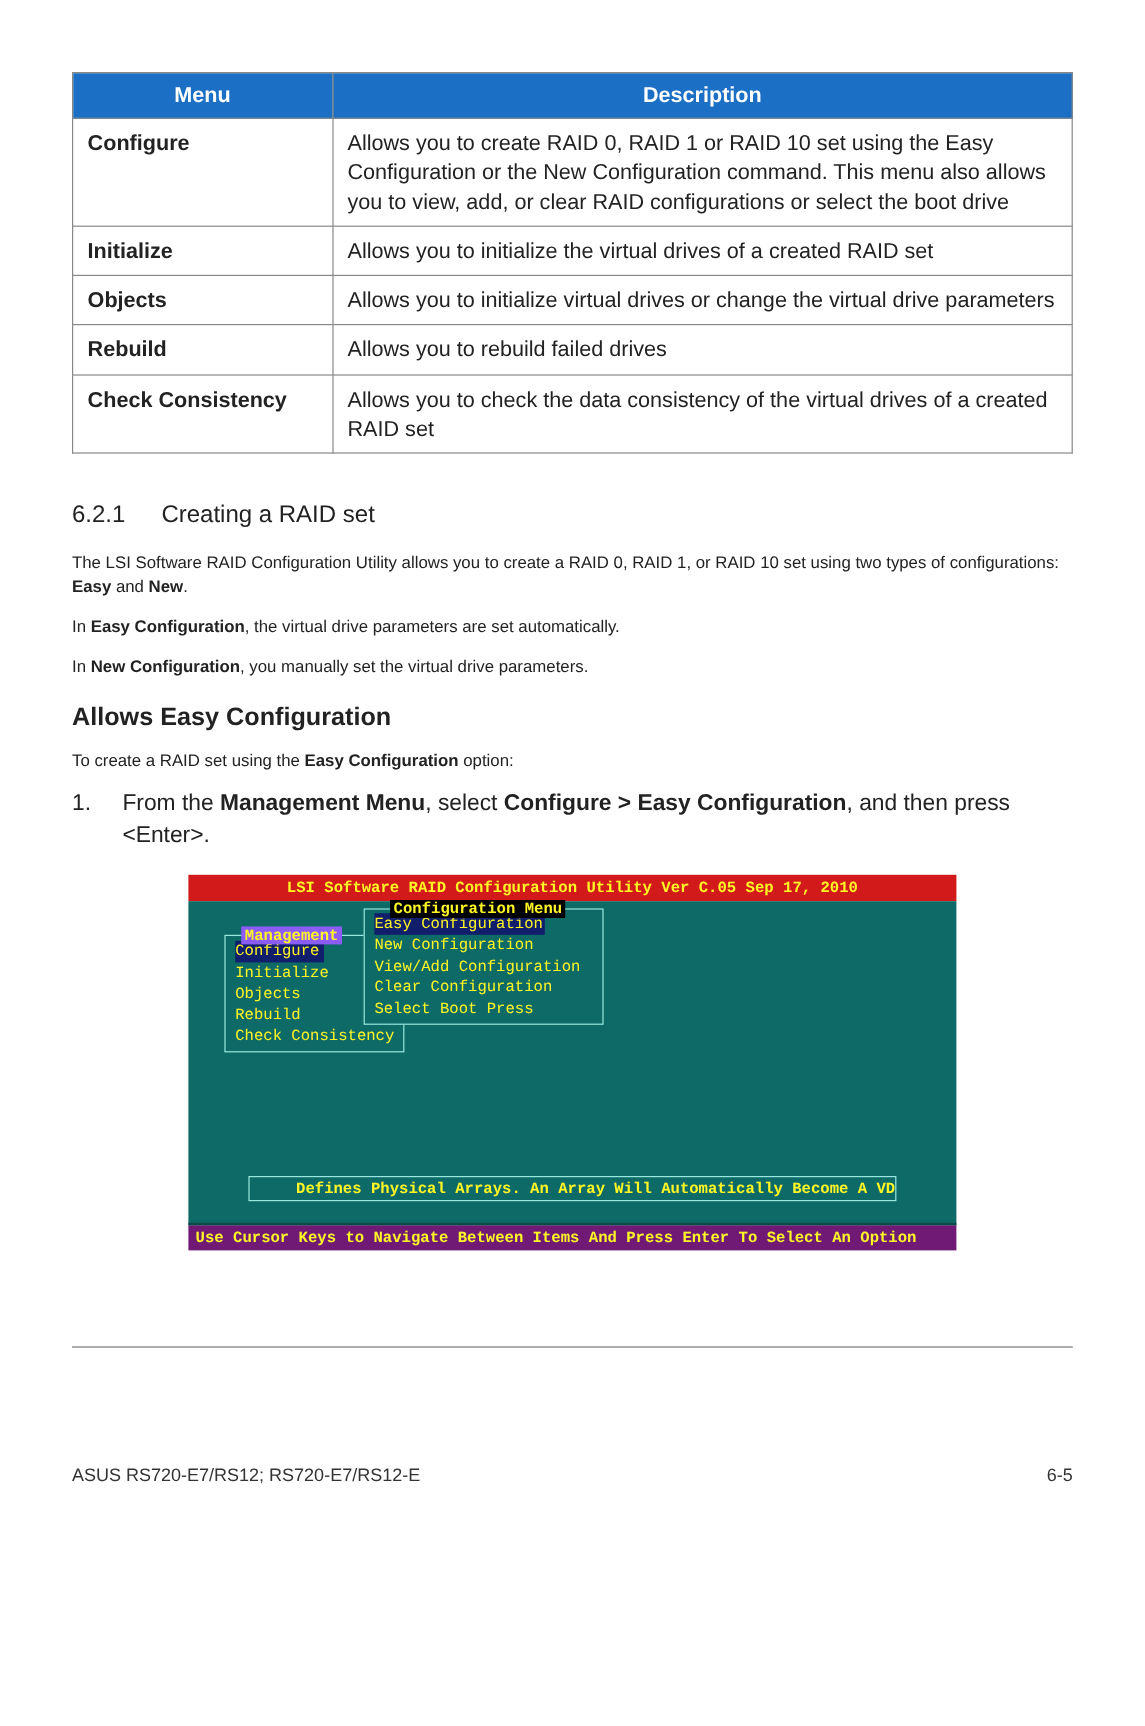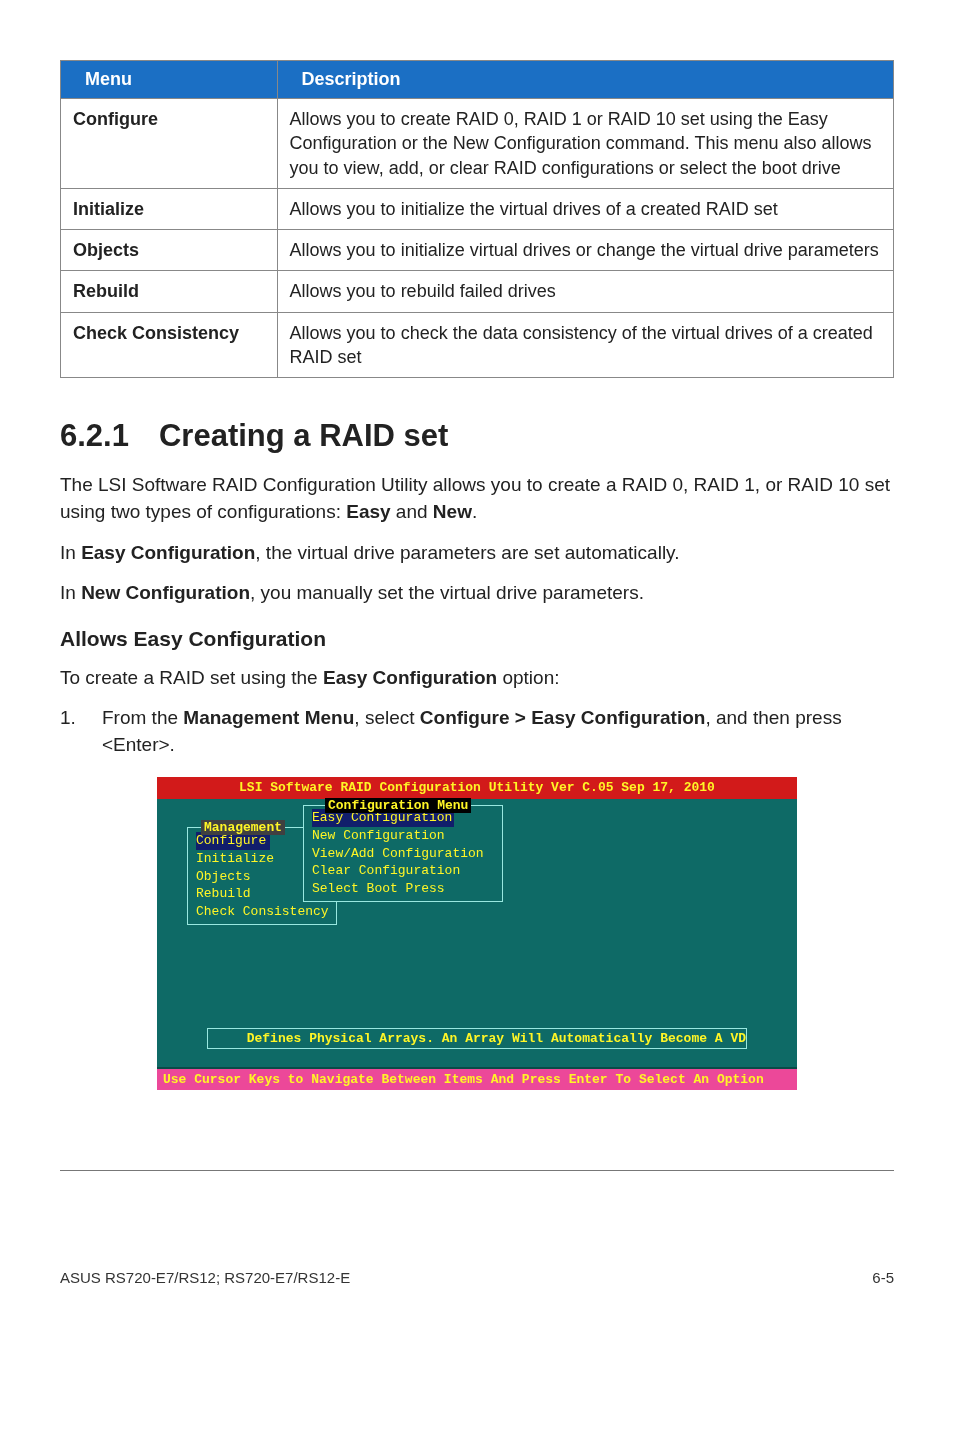--- a/index.html
+++ b/index.html
@@ -12,44 +12,44 @@
     color: #222;
   }
   .menu-table {
     width: 100%;
     border-collapse: collapse;
     margin-bottom: 40px;
   }
   .menu-table th {
     background: #1b6fc4;
     color: #fff;
-    text-align: left;
+    text-align: center;
     padding: 8px 24px;
     font-weight: bold;
     font-size: 18px;
     border: 1px solid #888;
   }
   .menu-table th.col-menu { width: 26%; }
   .menu-table td {
     border: 1px solid #888;
     padding: 8px 12px;
     font-size: 18px;
     vertical-align: top;
     line-height: 1.35;
   }
   .menu-table td.label { font-weight: bold; }
   h2.section {
-    font-size: 31px;
-    font-weight: bold;
+    font-size: 20px;
+    font-weight: normal;
     margin-bottom: 18px;
     margin-top: 23px;
   }
   h2.section .num { display: inline-block; margin-right: 30px; }
   p.body {
-    font-size: 19px;
+    font-size: 14px;
     line-height: 1.4;
     margin-bottom: 14px;
   }
   p.body b, span.bold { font-weight: bold; }
   h3.sub {
     font-size: 21px;
     font-weight: bold;
     margin-top: 20px;
     margin-bottom: 14px;
   }
@@ -80,21 +80,21 @@
   .mgmt-box {
     position: absolute;
     left: 30px; top: 28px;
     border: 1px solid #99e8e0;
     padding: 4px 8px 4px 8px;
     width: 150px;
   }
   .mgmt-title {
     position: absolute;
     left: 44px; top: 21px;
-    background: #404040;
+    background: #8b5cf6;
     color: #fff626;
     padding: 0 3px;
     font-weight: bold;
     z-index: 3;
   }
   .mgmt-item { color: #fff626; line-height: 1.35; white-space: nowrap; }
   .mgmt-item.sel {
     background: #111e6b;
     display: inline-block;
     padding: 0 4px 0 0;
@@ -122,21 +122,21 @@
   .status-box {
     position: absolute;
     left: 50px; right: 50px; bottom: 18px;
     border: 1px solid #99e8e0;
     color: #fff626;
     text-align: right;
     padding: 2px 0;
     font-weight: bold;
   }
   .bios-footer {
-    background: #ec4899;
+    background: #701a75;
     color: #fff626;
     text-align: left;
     padding: 3px 6px;
     font-weight: bold;
   }
   .page-footer {
     display: flex;
     justify-content: space-between;
     font-size: 15px;
     color: #333;

